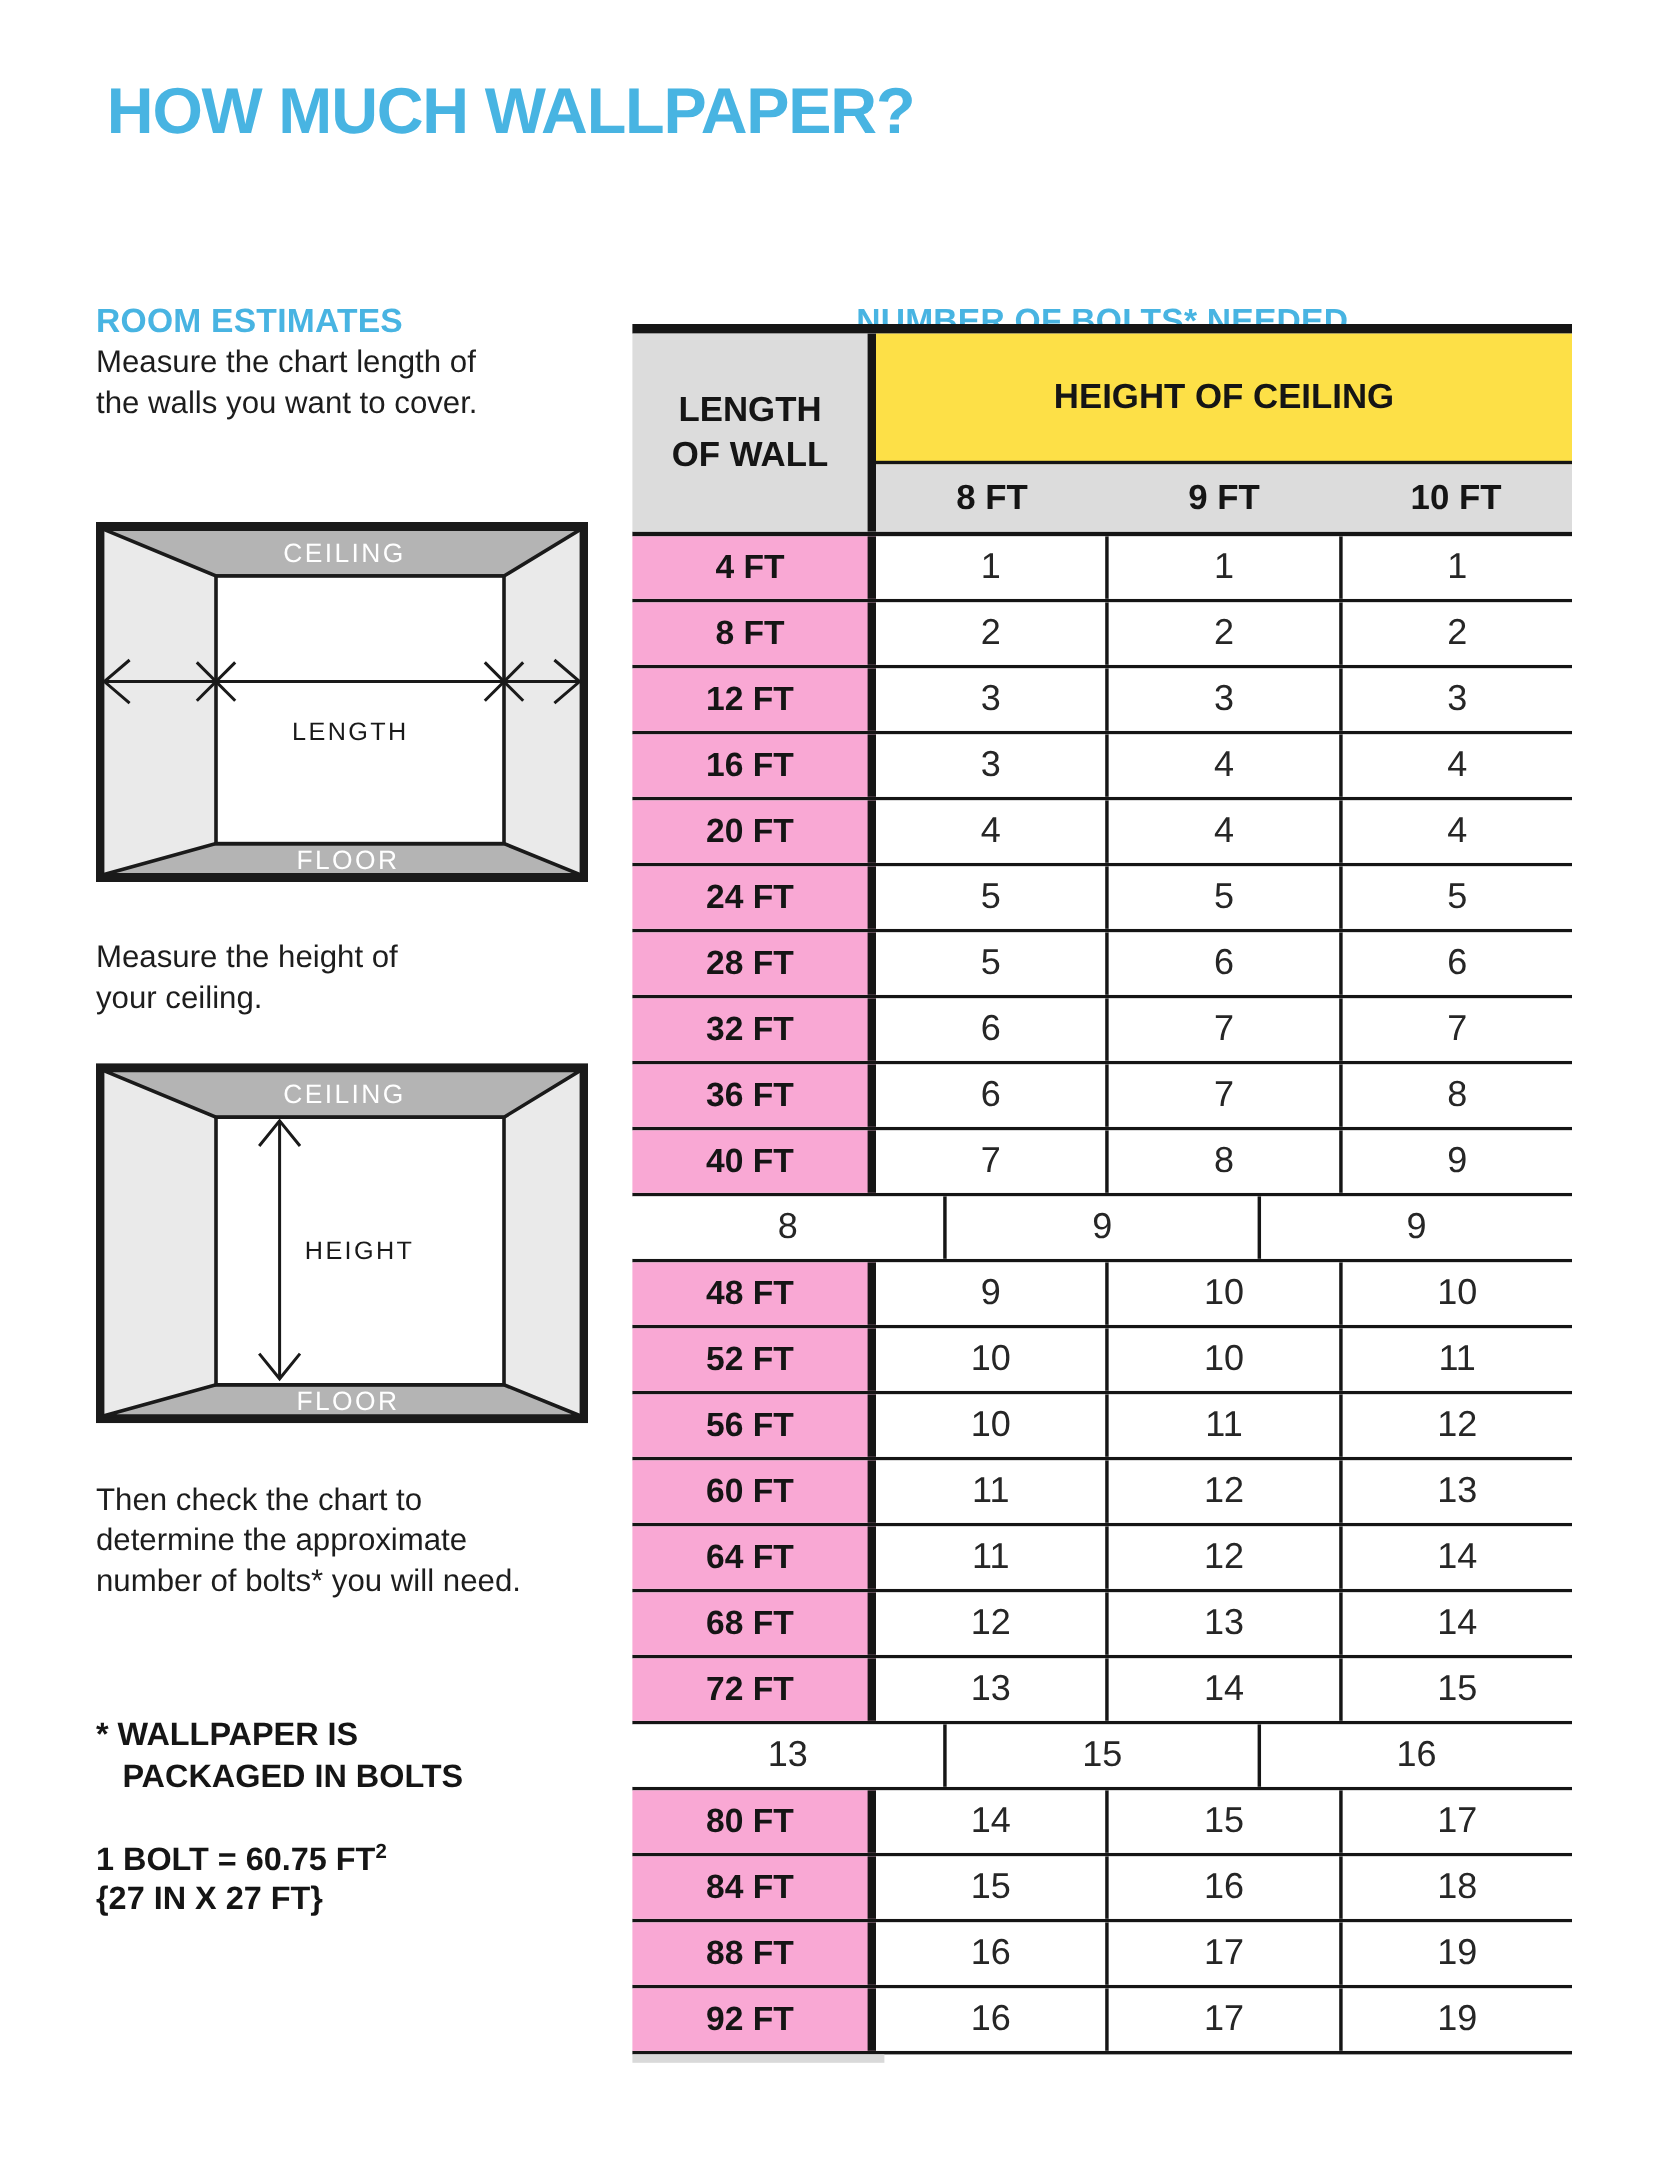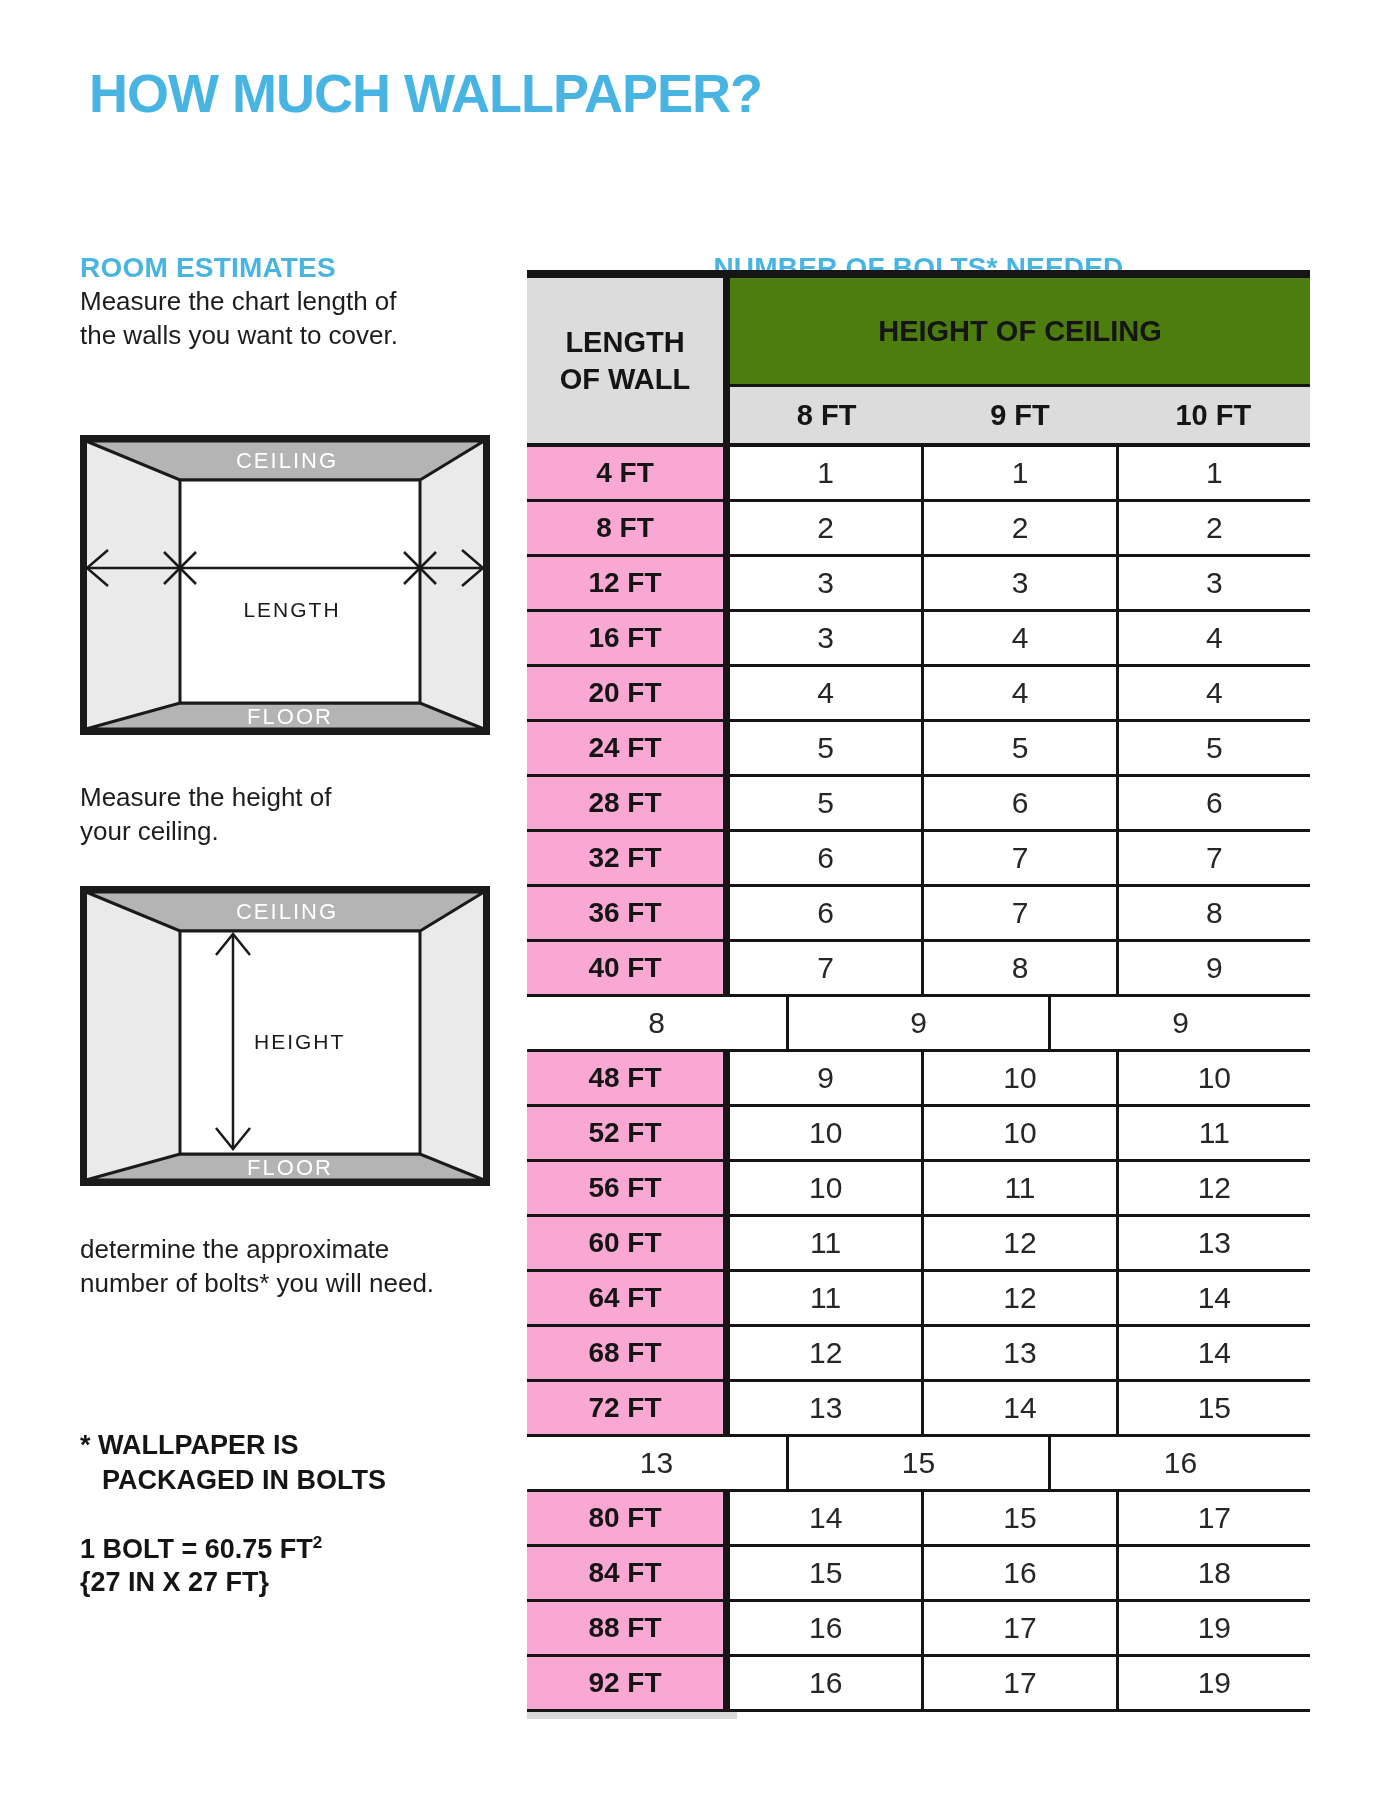--- a/index.html
+++ b/index.html
@@ -43,21 +43,21 @@
   .bolts-table { position:absolute; left:527px; top:270px; width:783px; }
   .topbar { height:8px; background:#151515; }
   .thead { display:flex; border-bottom:4px solid #151515; }
   .th-col1 {
     width:203px; background:#dcdcdc; border-right:7px solid #151515;
     display:flex; flex-direction:column; justify-content:center; align-items:center;
     font-weight:bold; font-size:29px; line-height:37px; color:#151515;
   }
   .th-right { flex:1; display:flex; flex-direction:column; }
   .th-ceiling {
-    height:109px; background:#4d7c0f; border-bottom:3px solid #151515;
+    height:109px; background:#fde047; border-bottom:3px solid #151515;
     display:flex; align-items:center; justify-content:center;
     font-weight:bold; font-size:29px; color:#151515;
   }
   .th-cols { height:56px; background:#dcdcdc; display:flex; }
   .th-col { flex:1; display:flex; align-items:center; justify-content:center; font-weight:bold; font-size:29px; color:#151515; }
   .trow { display:flex; height:55px; border-bottom:3px solid #151515; }
   .tlabel {
     width:203px; background:#f9a8d4; border-right:7px solid #151515;
     display:flex; align-items:center; justify-content:center;
     font-weight:bold; font-size:28px; color:#151515;
@@ -111,20 +111,21 @@
     <line x1="153" y1="48" x2="153" y2="263"></line>
     <polyline points="136,69 153,48 170,69"></polyline>
     <polyline points="136,242 153,263 170,242"></polyline>
   </g>
   <text class="diag-label-light" x="207" y="33" text-anchor="middle">CEILING</text>
   <text class="diag-label-light" x="210" y="289" text-anchor="middle">FLOOR</text>
   <text class="diag-label-dark" x="174" y="163" text-anchor="start">HEIGHT</text>
 </svg>
 
 <div class="para para3">
+  <div>Then check the chart to</div>
   <div>determine the approximate</div>
   <div>number of bolts* you will need.</div>
 </div>
 
 <div class="footnote1">
   <div>* WALLPAPER IS</div>
   <div class="indent">PACKAGED IN BOLTS</div>
 </div>
 
 <div class="footnote2">

